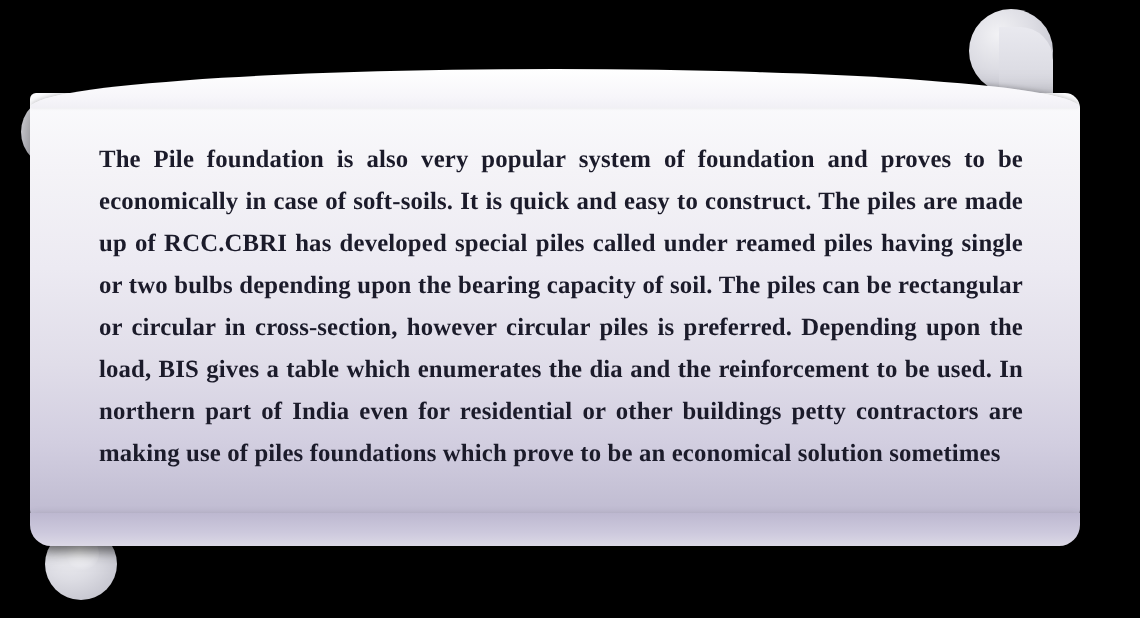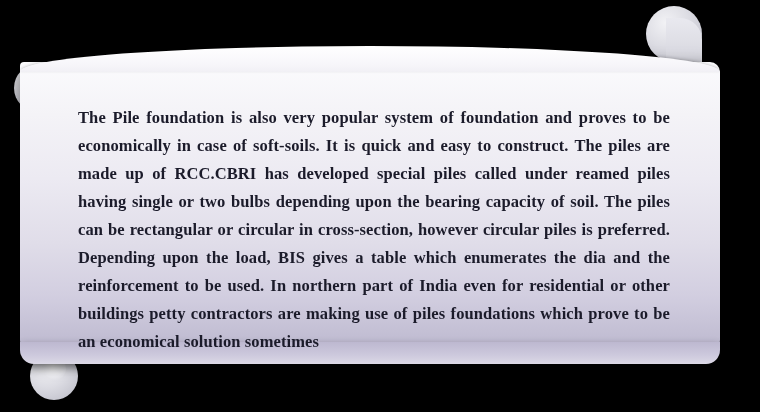--- a/index.html
+++ b/index.html
@@ -160,21 +160,21 @@
     box-shadow: 0 4px 8px rgba(0,0,0,0.45);
   }
 
   #paper-inner {
     position: relative;
     z-index: 5;
     padding: 30px 38px 0 46px;
   }
 
   #body-text {
-    margin: 12px;
+    margin: 0;
     font-family: "Liberation Serif", serif;
     font-size: 16.5px;
     font-weight: bold;
     line-height: 1.70;
     color: #1b1b2a;
     text-align: justify;
     text-justify: inter-word;
     letter-spacing: 0.1px;
   }
 </style>

